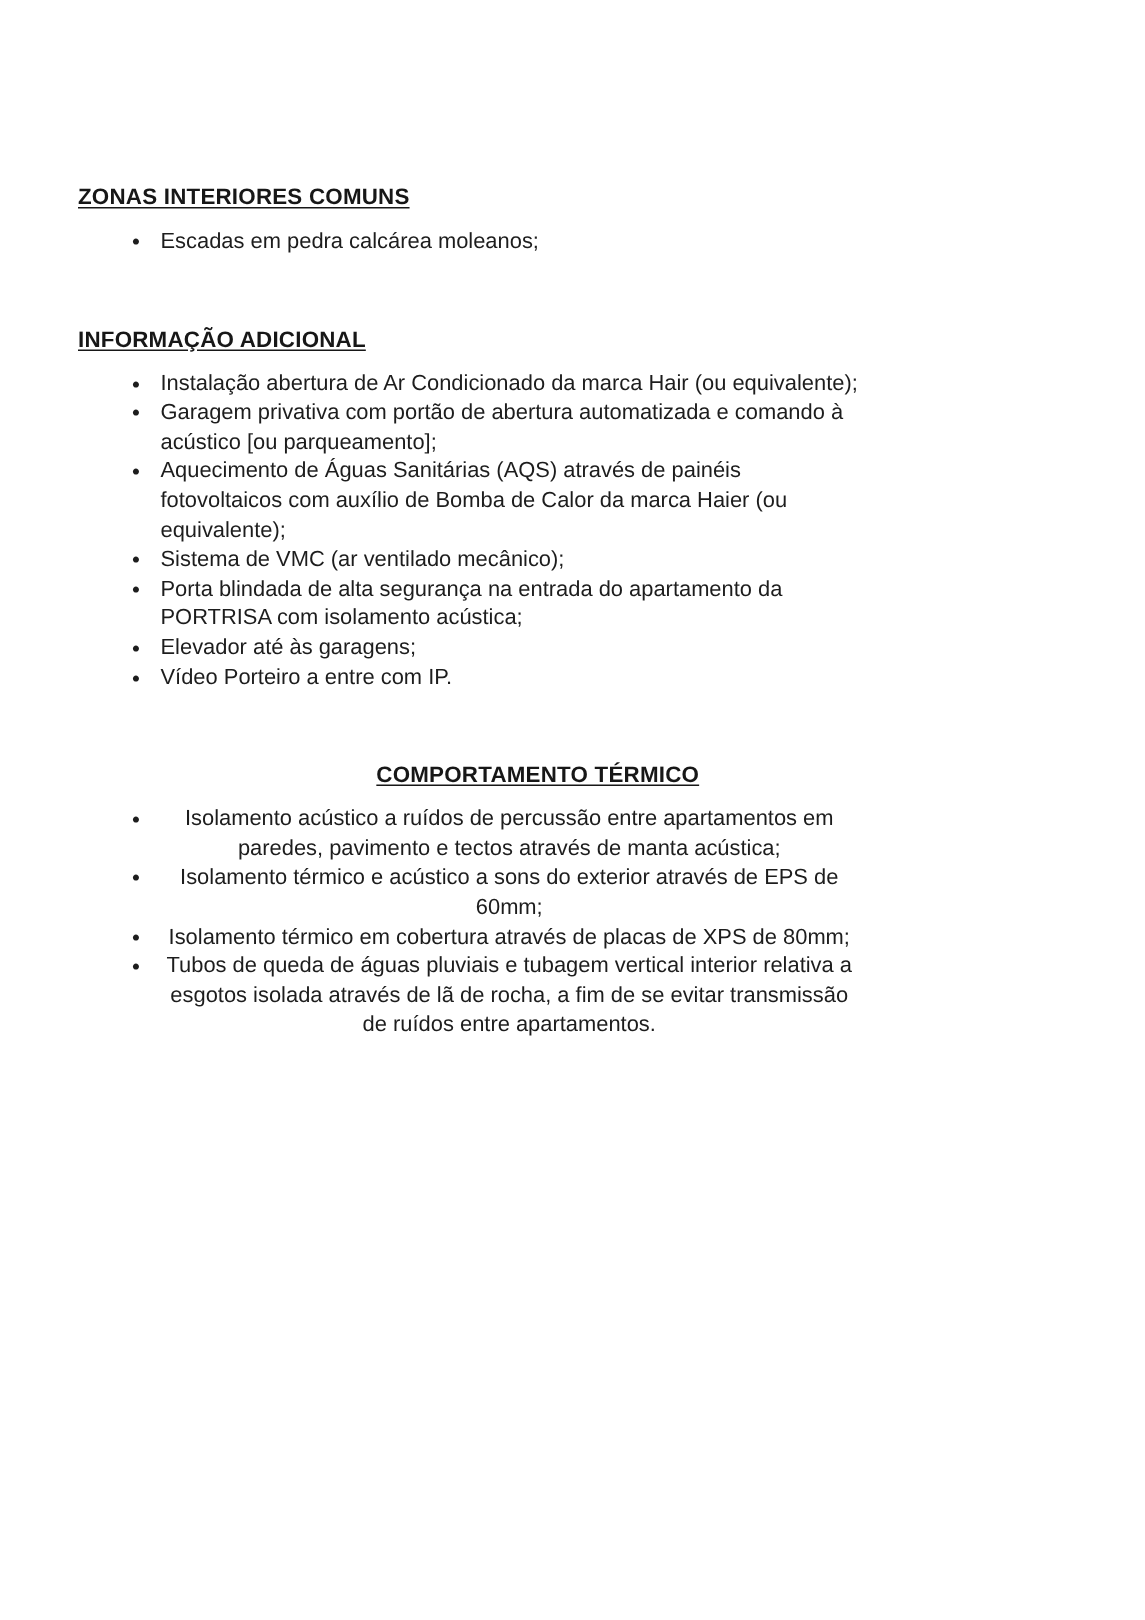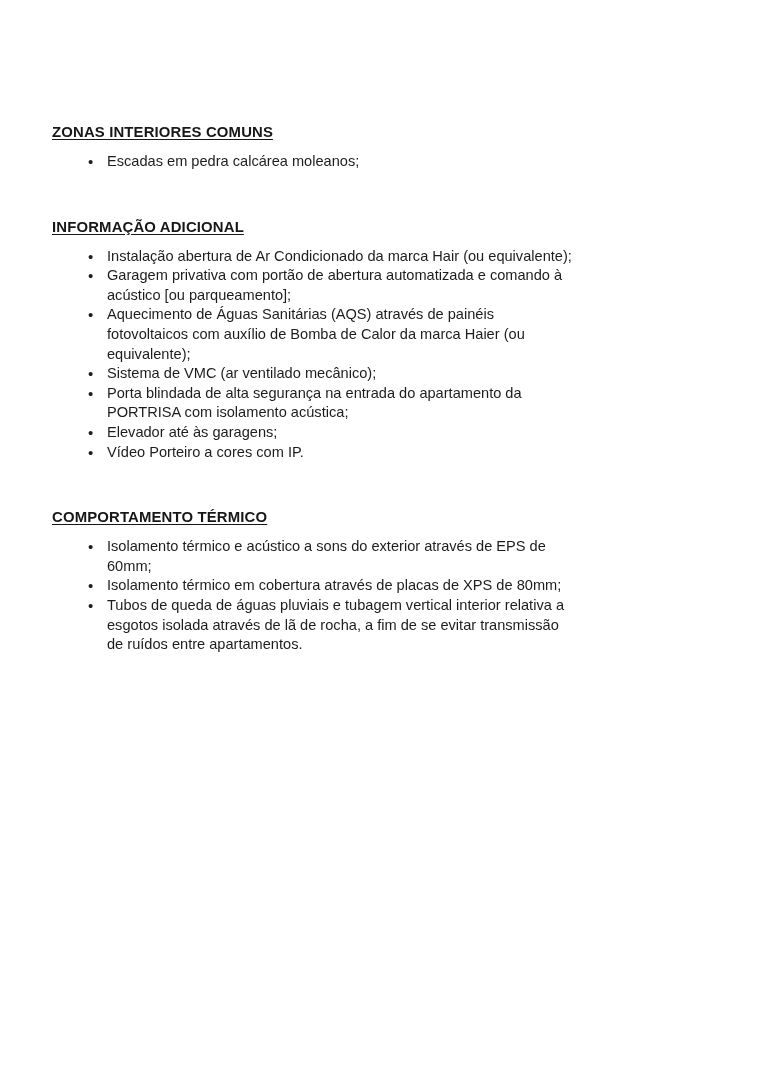--- a/index.html
+++ b/index.html
@@ -22,20 +22,21 @@
     color: #1d1d1d;
     font-size: 14.6px;
     line-height: 20px;
     -webkit-font-smoothing: antialiased;
   }
   .doc-section {
     margin: 0 0 45px 0;
   }
   .doc-section:last-child {
     margin-bottom: 0;
+    text-align: center;
   }
   .section-heading {
     font-size: 14.9px;
     font-weight: bold;
     text-decoration: underline;
     text-underline-offset: 2px;
     margin: 0 0 10px 0;
     letter-spacing: 0.15px;
     color: #171717;
   }
@@ -74,26 +75,27 @@
 
   <div class="doc-section">
     <div class="section-heading">INFORMAÇÃO ADICIONAL</div>
     <ul class="bullet-list">
       <li>Instalação abertura de Ar Condicionado da marca Hair (ou equivalente);</li>
       <li>Garagem privativa com portão de abertura automatizada e comando à acústico [ou parqueamento];</li>
       <li>Aquecimento de Águas Sanitárias (AQS) através de painéis fotovoltaicos com auxílio de Bomba de Calor da marca Haier (ou equivalente);</li>
       <li>Sistema de VMC (ar ventilado mecânico);</li>
       <li>Porta blindada de alta segurança na entrada do apartamento da PORTRISA com isolamento acústica;</li>
       <li>Elevador até às garagens;</li>
-      <li>Vídeo Porteiro a cores com IP.</li>
+      <li>Vídeo Porteiro a entre com IP.</li>
     </ul>
   </div>
 
   <div class="doc-section">
     <div class="section-heading">COMPORTAMENTO TÉRMICO</div>
     <ul class="bullet-list">
+      <li>Isolamento acústico a ruídos de percussão entre apartamentos em paredes, pavimento e tectos através de manta acústica;</li>
       <li>Isolamento térmico e acústico a sons do exterior através de EPS de 60mm;</li>
       <li>Isolamento térmico em cobertura através de placas de XPS de 80mm;</li>
       <li>Tubos de queda de águas pluviais e tubagem vertical interior relativa a esgotos isolada através de lã de rocha, a fim de se evitar transmissão de ruídos entre apartamentos.</li>
     </ul>
   </div>
 
 </div>
 
 </body></html>

